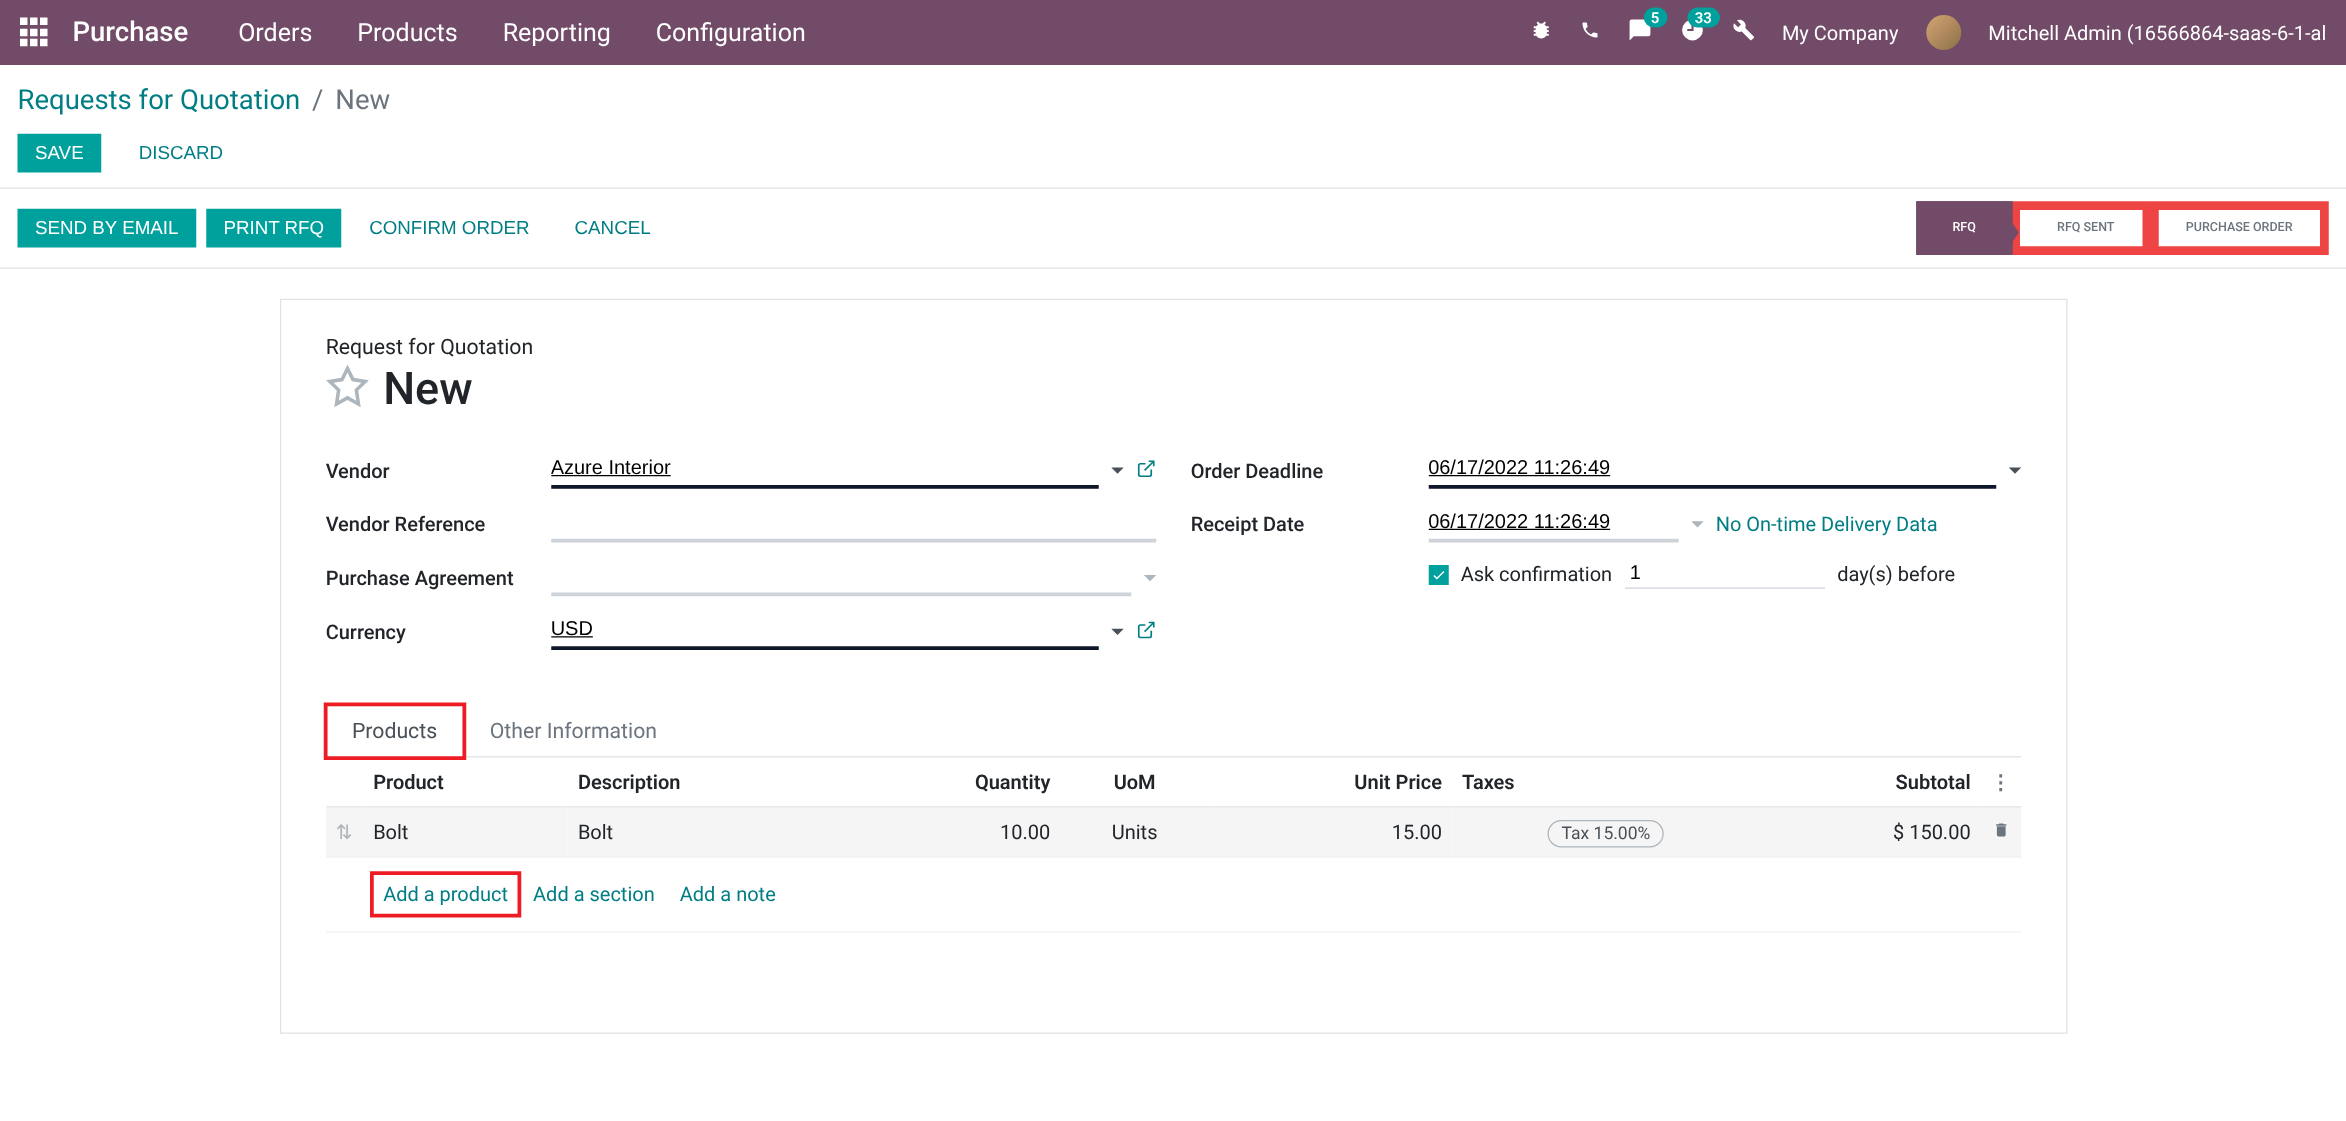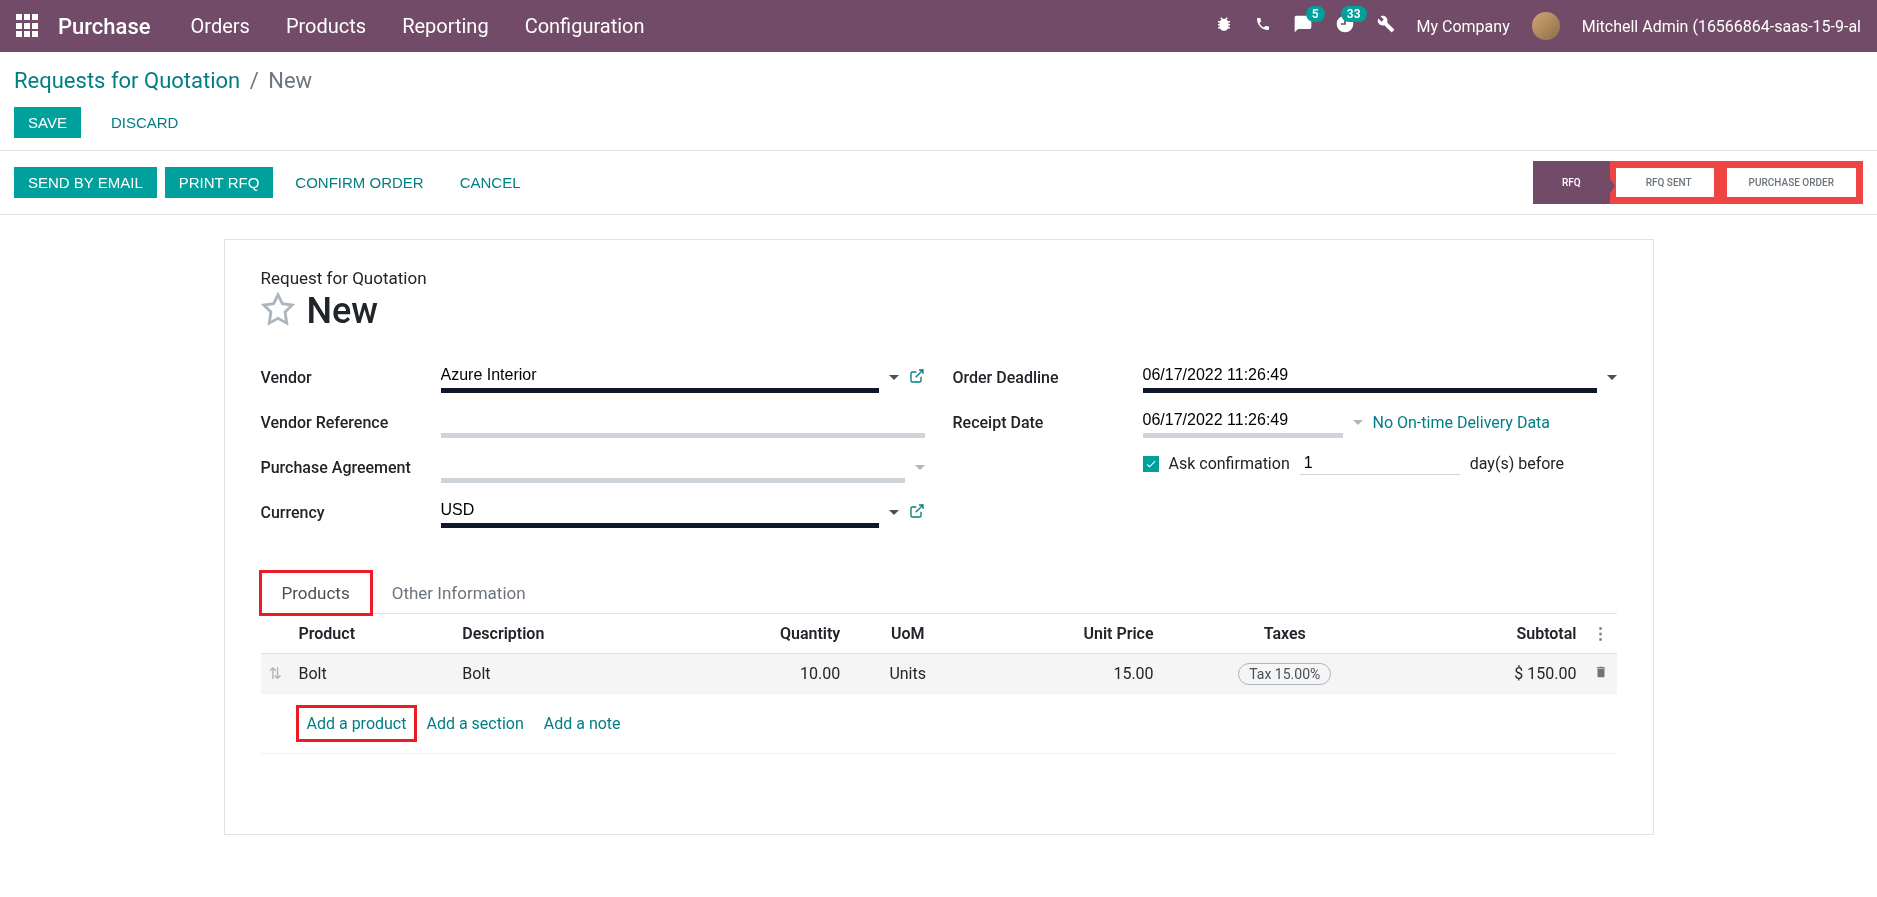--- a/index.html
+++ b/index.html
@@ -43,21 +43,21 @@
 .sheet-title-sub { font-size: 17px; margin-bottom: 2px; }
 .sheet-title-row { display: flex; align-items: center; gap: 12px; margin-bottom: 30px; }
 .star-icon { cursor: pointer; }
 .sheet-title { font-size: 36px; font-weight: 500; }
 
 .form-cols { display: flex; gap: 28px; margin-bottom: 30px; }
 .form-col { flex: 1; }
 .form-row { display: flex; align-items: center; margin-bottom: 14px; }
 .form-label { width: 180px; font-size: 16px; font-weight: 500; }
 .form-field { flex: 1; display: flex; align-items: center; gap: 10px; }
-.form-input { flex: 1; border: none; border-bottom: 5px solid #0f172a; padding: 4px 0; font-size: 16px; background: transparent; }
+.form-input { flex: 1; border: none; border-bottom: 3px solid #0f172a; padding: 4px 0; font-size: 16px; background: transparent; text-decoration: underline; }
 .form-input.light { border-bottom-color: #ced4da; }
 .caret { cursor: pointer; }
 .ext-link { color: #017e84; cursor: pointer; }
 .teal-link { color: #017e84; font-size: 16px; cursor: pointer; }
 .chk { width: 16px; height: 16px; background: #00a09d; display: inline-flex; align-items: center; justify-content: center; cursor: pointer; }
 .chk svg { fill: #fff; }
 .small-input { width: 160px; border: none; border-bottom: 1px solid #ced4da; padding: 2px 4px; font-size: 16px; text-align: left; }
 
 
 .tabs { display: flex; border-bottom: 1px solid #dee2e6; margin-bottom: 0; }
@@ -122,21 +122,21 @@
         </svg>
       <span class="badge">33</span>
     </div>
     <div class="icon-holder">
       <svg width="18" height="18" viewBox="0 0 24 24">
           <path d="M22.7 19l-9.1-9.1c.9-2.3.4-5-1.5-6.9-2-2-5-2.4-7.4-1.3L9 6 6 9 1.6 4.7C.5 7.1.9 10.1 2.9 12.1c1.9 1.9 4.6 2.4 6.9 1.5l9.1 9.1c.4.4 1 .4 1.4 0l2.3-2.3c.5-.4.5-1.1.1-1.4z"></path>
         </svg>
     </div>
     <div style="font-size:16px;">My Company</div>
     <span class="avatar"></span>
-    <div style="font-size:16px;">Mitchell Admin (16566864-saas-15-9-al</div>
+    <div style="font-size:16px;">Mitchell Admin (16566864-saas-6-1-al</div>
   </div>
 </div>
 
 <div class="breadcrumb-row">
   <span class="link">Requests for Quotation</span>
   <span class="sep">/</span>
   <span class="current">New</span>
 </div>
 
 <div class="controls" style="border-bottom:none;padding-bottom:12px;">
@@ -271,21 +271,21 @@
 
   <table class="product-table">
     <thead>
       <tr>
         <th style="width:30px"></th>
         <th>Product</th>
         <th>Description</th>
         <th class="right">Quantity</th>
         <th style="text-align:center">UoM</th>
         <th class="right">Unit Price</th>
-        <th style="text-align:center">Taxes</th>
+        <th style="text-align:left">Taxes</th>
         <th class="right">Subtotal</th>
         <th style="width:30px;text-align:center"><span class="kebab">⋮</span></th>
       </tr>
     </thead>
     <tbody>
       <tr class="hl">
         <td><span class="row-handle">⇅</span></td>
         <td>Bolt</td>
         <td>Bolt</td>
         <td class="right">10.00</td>

